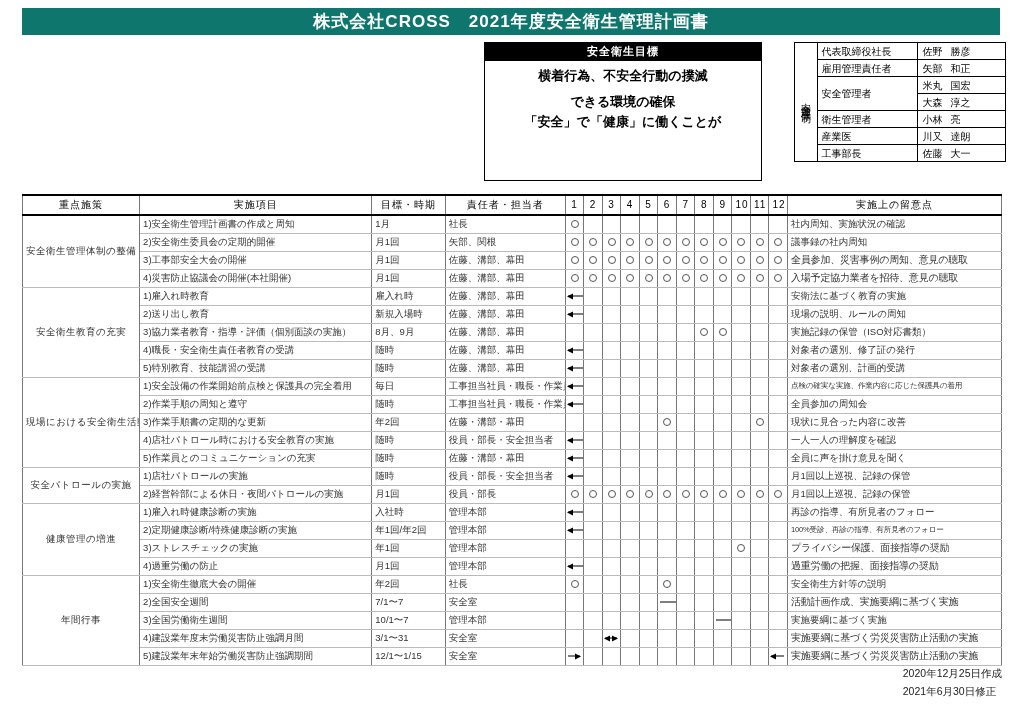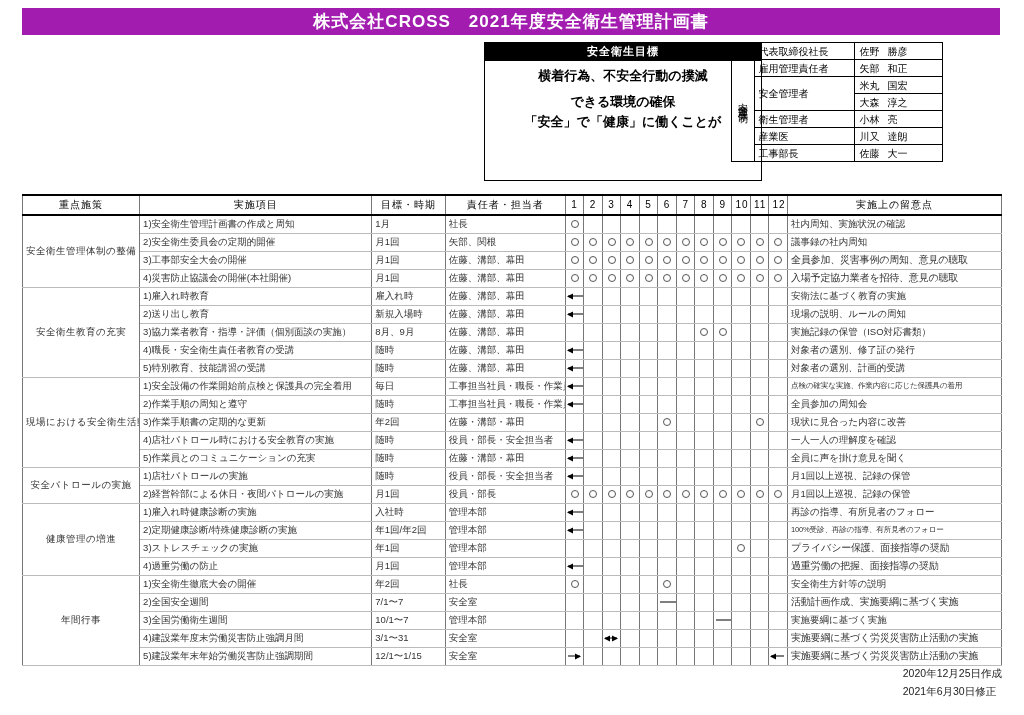--- a/index.html
+++ b/index.html
@@ -24,21 +24,21 @@
     padding: 0;
   }
 
   
   .title-bar {
     position: absolute;
     left: 22px;
     top: 8px;
     width: 978px;
     height: 27px;
-    background: #a21caf;
+    background: #0f766e;
     color: #ffffff;
     font-size: 17px;
     font-weight: bold;
     letter-spacing: 1px;
     display: flex;
     align-items: center;
     justify-content: center;
   }
 
   
@@ -100,21 +100,21 @@
     font-size: 13px;
     font-weight: bold;
     line-height: 1.55;
     margin: 0 0 6px;
   }
   .goal-sub.last { margin-bottom: 0; }
 
   
   .org-wrap {
     position: absolute;
-    left: 708px;
+    left: 771px;
     top: 2px;
     width: 230px;
   }
   table.org {
     border-collapse: collapse;
     width: 212px;
     margin-left: 1px;
   }
   table.org td {
     border: 1px solid #000;

